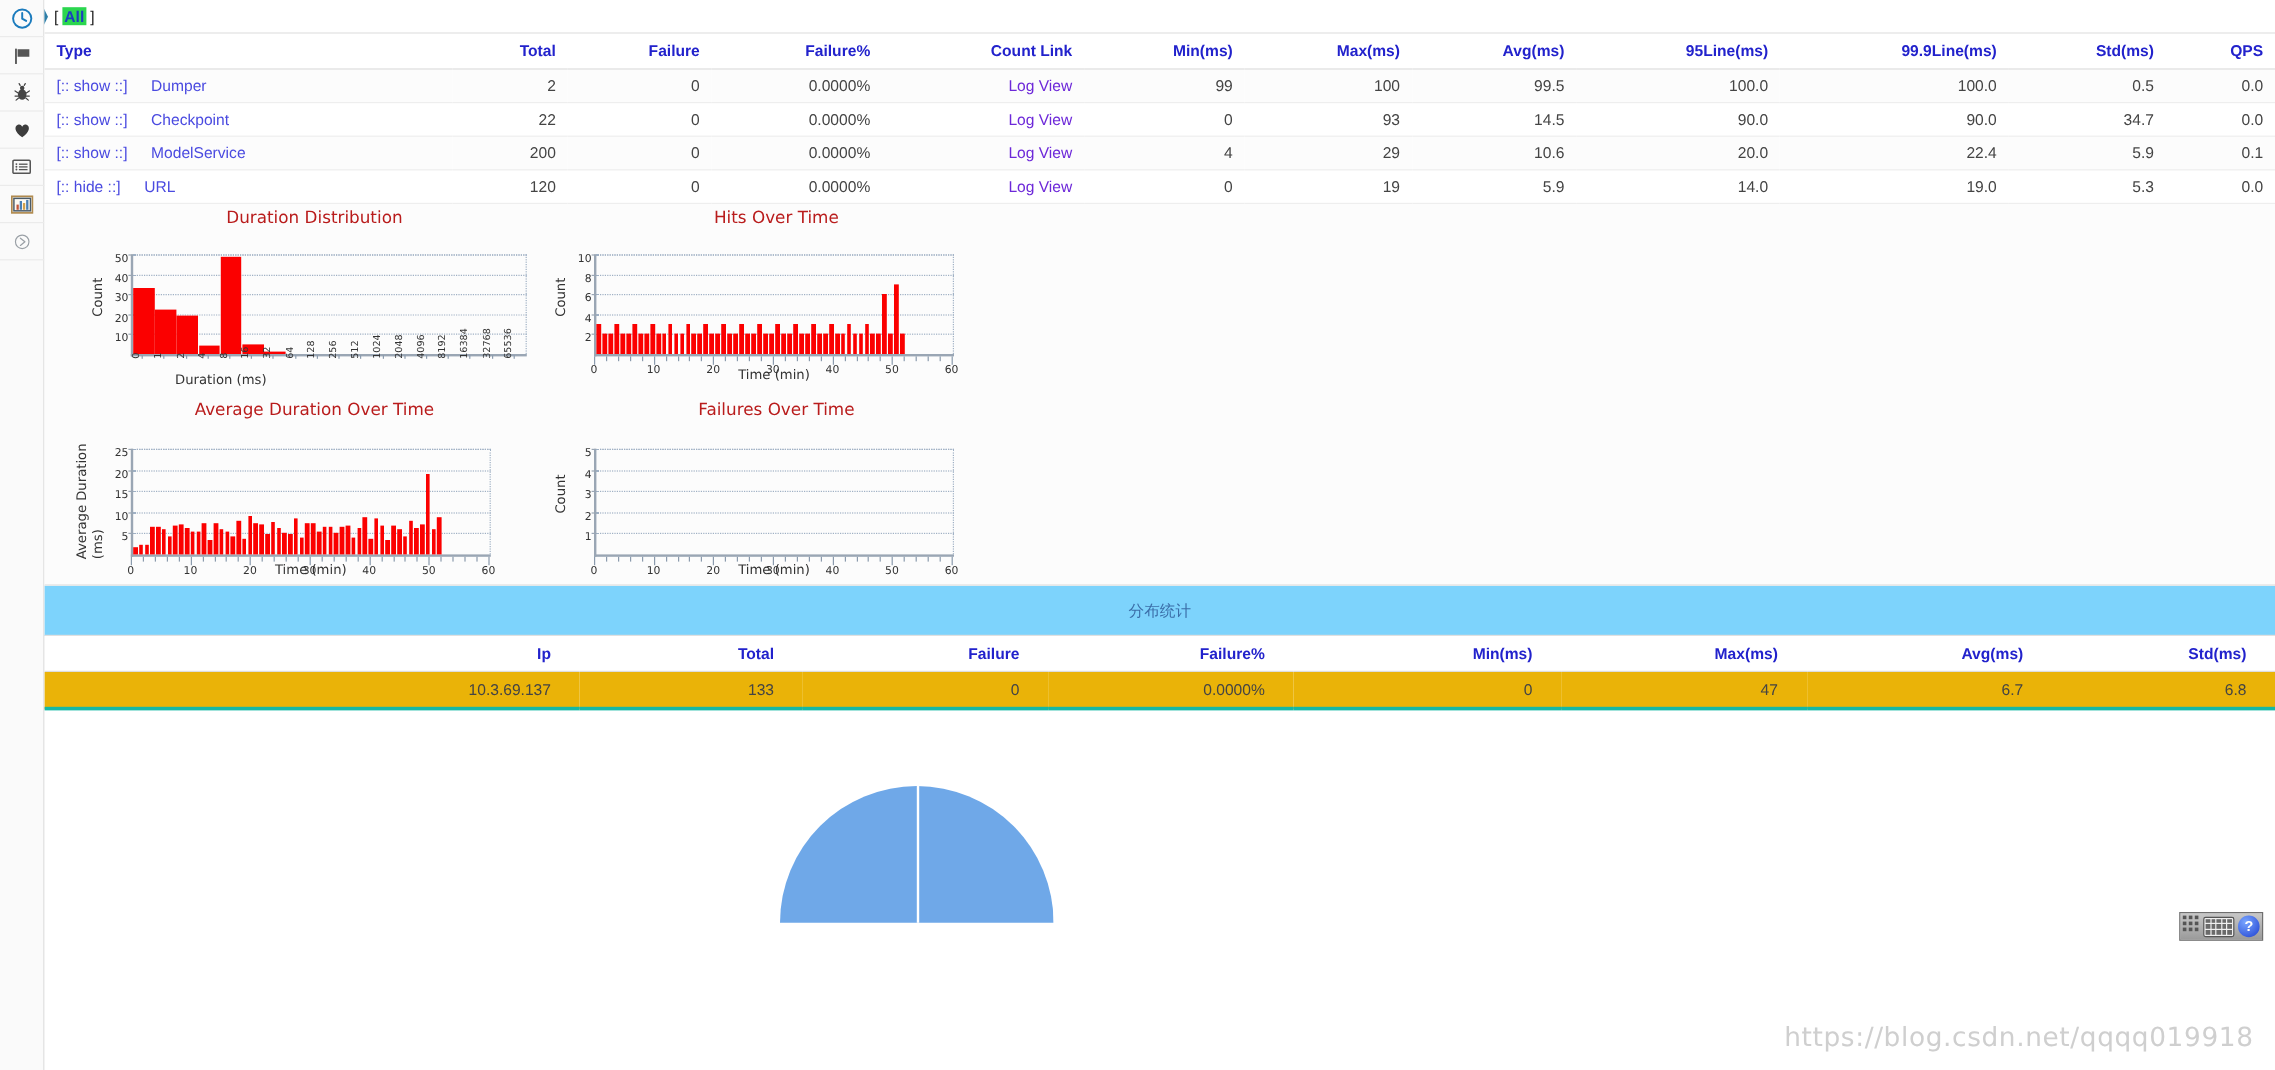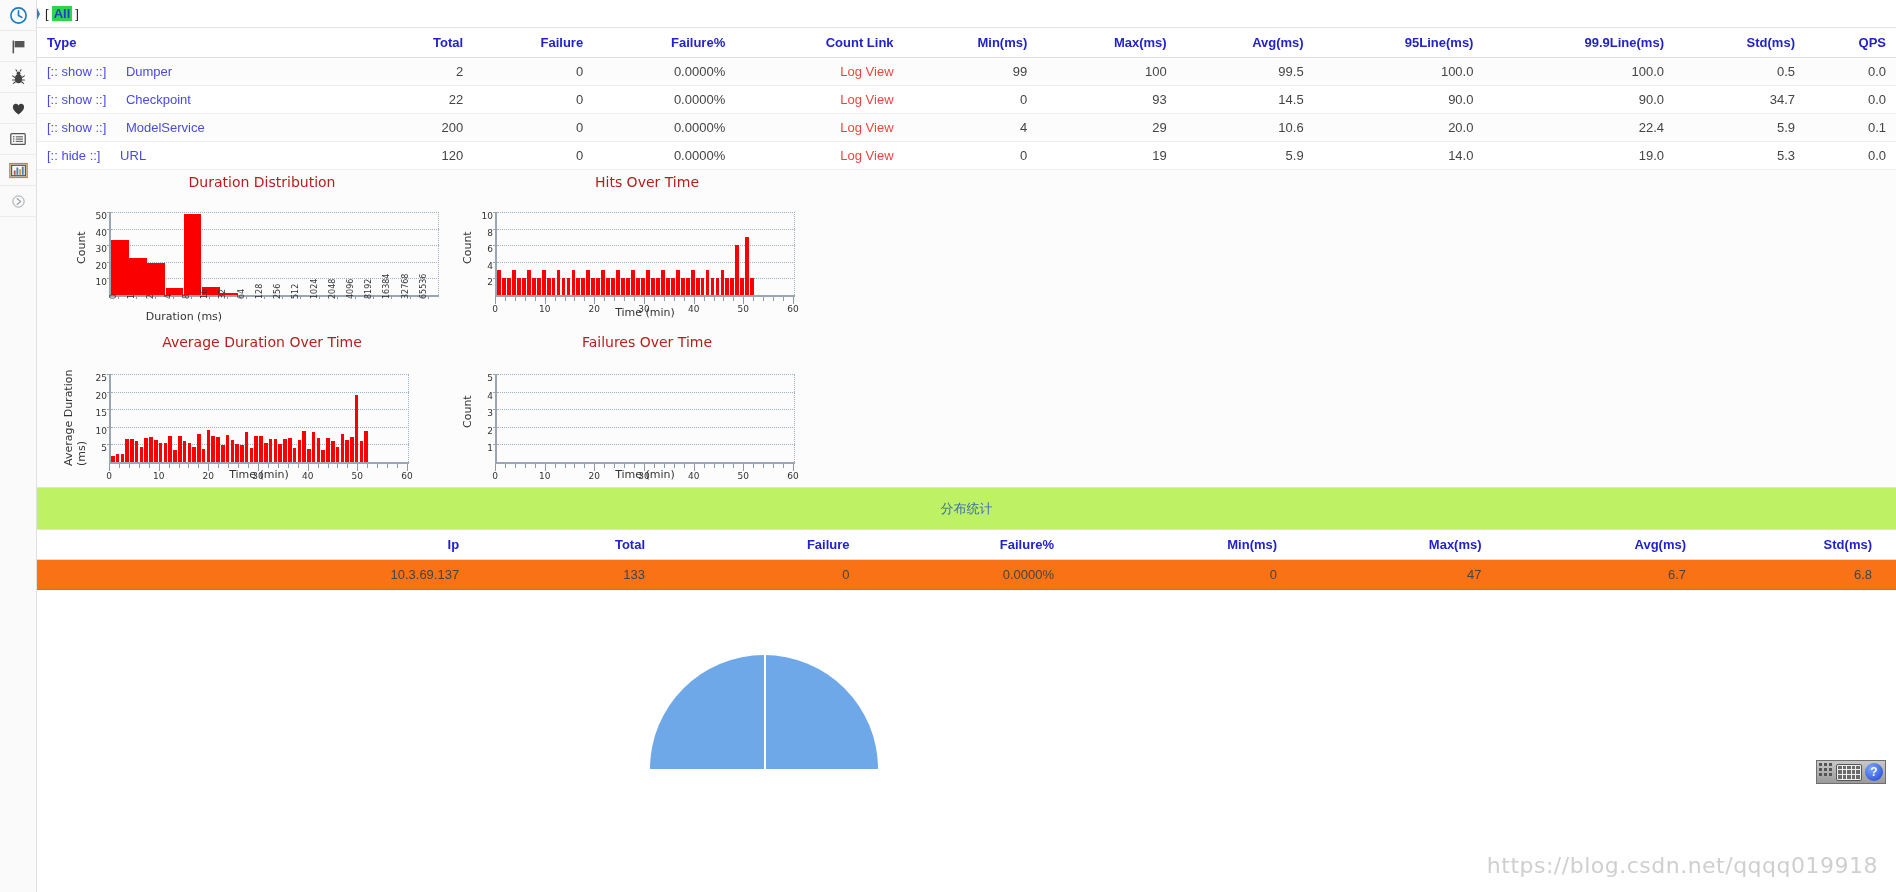--- a/index.html
+++ b/index.html
@@ -51,21 +51,21 @@
   }
   table.grid th.lead { text-align:left; }
   table.grid td {
     text-align:right; padding:6px 10px; border-bottom:1px solid #eeeeee;
     color:#444; white-space:nowrap;
   }
   table.grid td.lead { text-align:left; }
   table.grid tbody tr:nth-child(odd) { background:#fcfcfc; }
   .togg { color:#4a4ae0; margin-right:16px; }
   .typename { color:#4a4ae0; }
-  .loglink { color:#ef4444; }
+  .loglink { color:#6d28d9; }
 
   
   #charts {
     border-bottom:1px solid #e0e0e0; background:#fcfcfc;
     padding:6px 0 10px 10px; position:relative; height:318px;
   }
   .chart-wrap { position:absolute; }
   .chart-title {
     text-align:center; font-size:14px; color:#b91c1c; font-family:"DejaVu Sans", sans-serif;
     margin-bottom:2px;
@@ -102,30 +102,30 @@
   .xlabel {
     position:absolute; font-size:11px; color:#333; text-align:center;
     font-family:"DejaVu Sans", sans-serif;
   }
   .rtb { position:absolute; top:0; bottom:0; border-left:1px dotted #9fb0c4; }
   .ttb { position:absolute; left:0; right:0; border-top:1px dotted #9fb0c4; }
 
   
   #dist-title {
     text-align:center; color:#3b6ea8; font-size:13px; padding:12px 0 11px;
-    border-bottom:1px solid #e0e0e0; background:#bef264;
+    border-bottom:1px solid #e0e0e0; background:#7dd3fc;
   }
   table.grid2 { width:100%; border-collapse:collapse; font-size:13px; }
   table.grid2 th {
     color:#2222cc; font-weight:bold; text-align:right; padding:7px 24px 7px 10px;
     border-bottom:1px solid #dddddd; white-space:nowrap;
   }
   table.grid2 td {
-    text-align:right; padding:7px 24px 7px 10px; border-bottom:1px solid #14b8a6;
-    color:#444; background:#f97316;
+    text-align:right; padding:7px 24px 7px 10px; border-bottom:3px solid #14b8a6;
+    color:#444; background:#eab308;
   }
 
   
   #pie-area {
     position:absolute; left:350px; top:625px; width:828px; height:267px;
     background:#ffffff;
   }
   .pie-half {
     position:absolute; left:50%; top:30px; transform:translateX(-50%);
     width:228px; height:228px; border-radius:50%;

